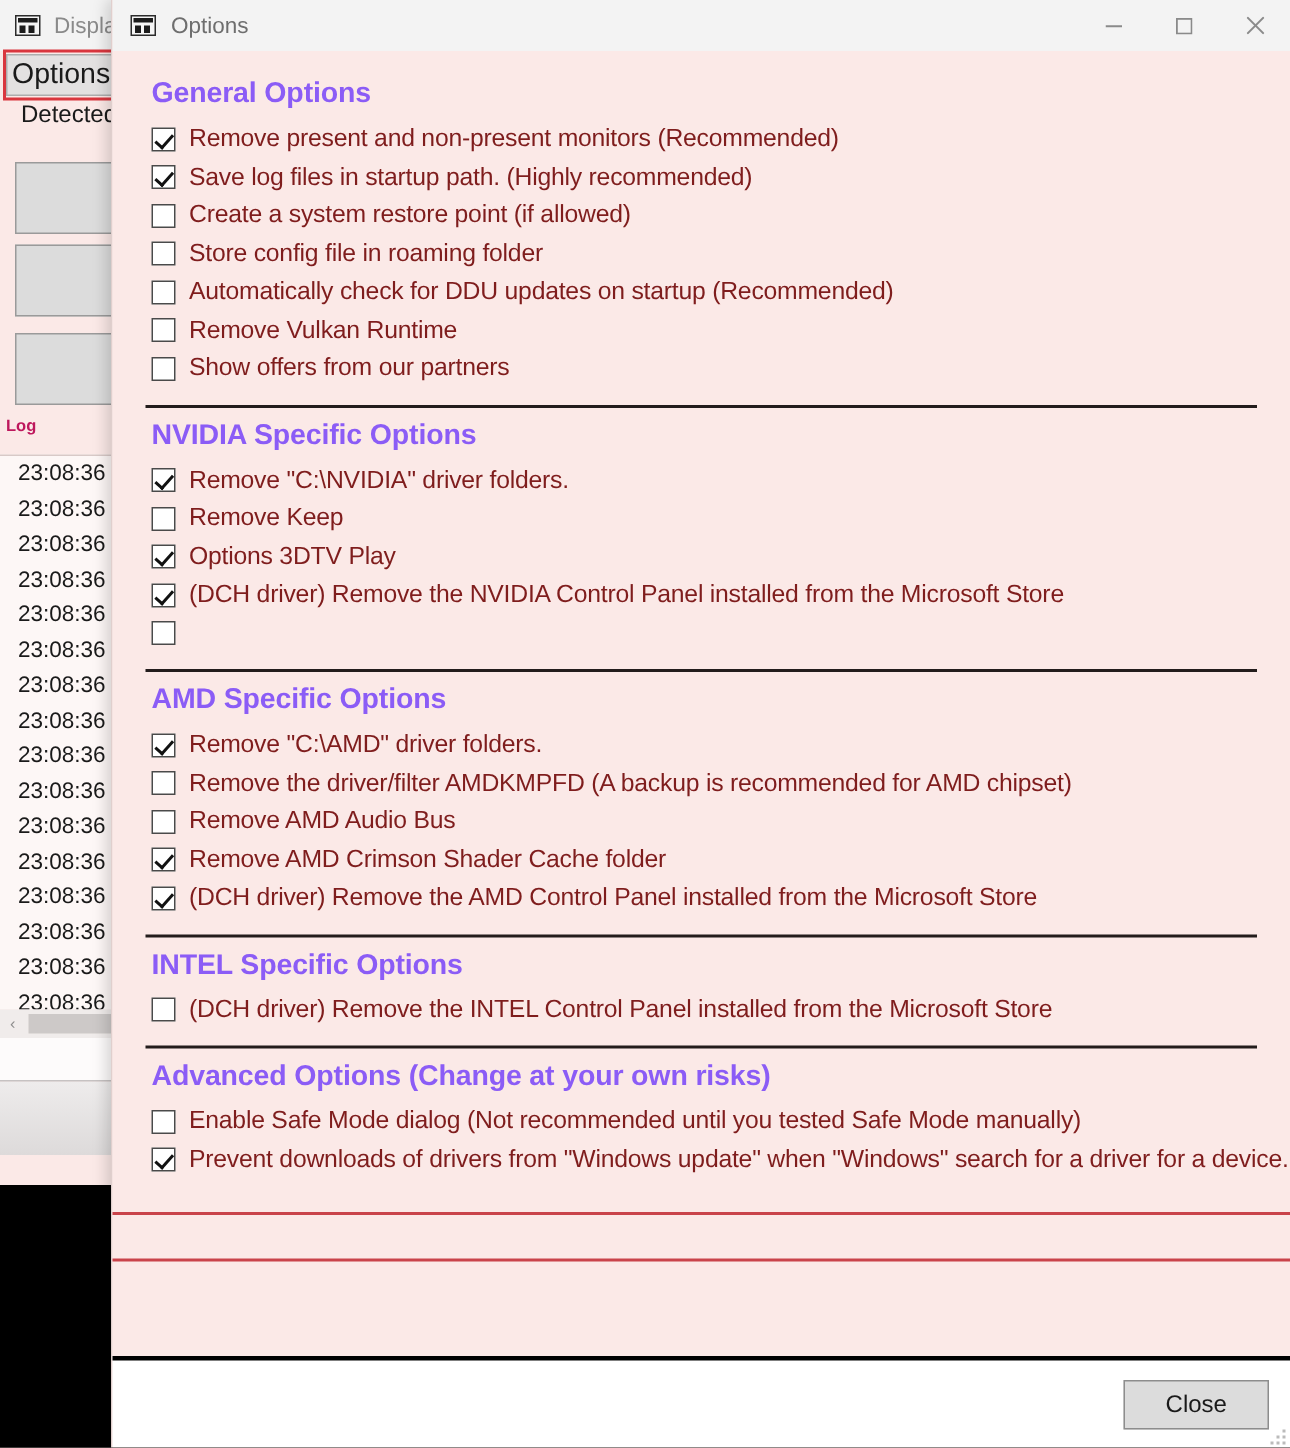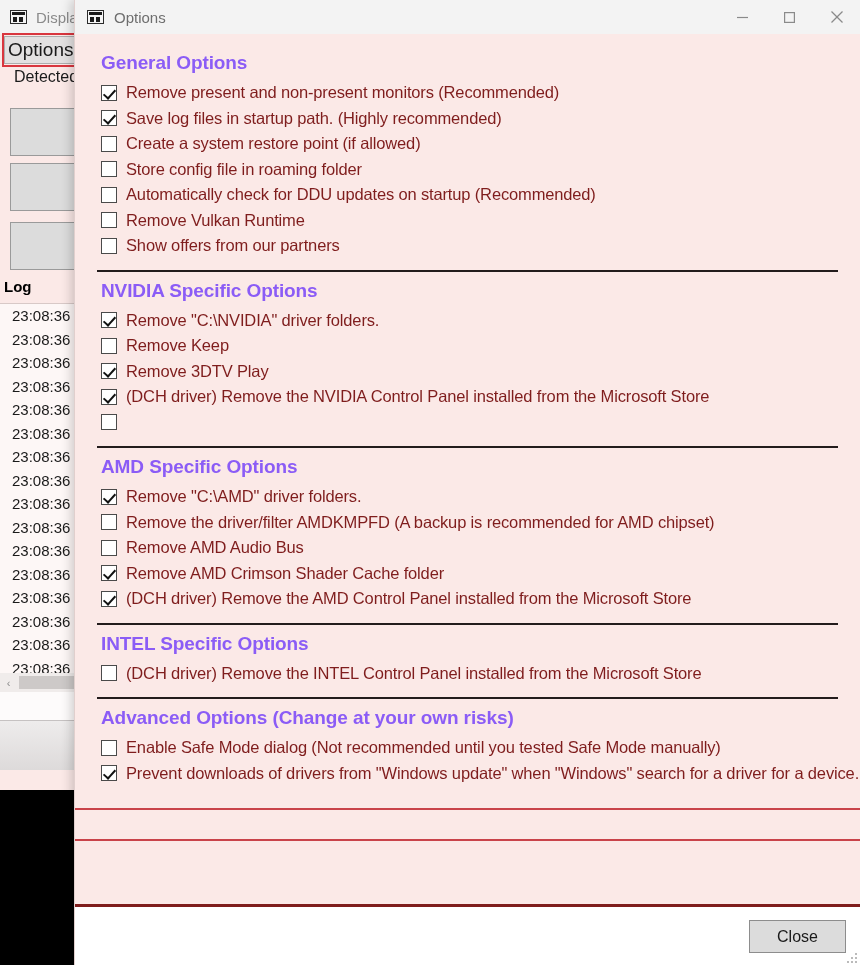--- a/index.html
+++ b/index.html
@@ -68,21 +68,21 @@
     border: 1px solid #9a9a9a;
     font-size: 15px; color: #1a1a1a;
     display: flex; align-items: flex-end; justify-content: flex-end;
     padding: 0 2px 3px 0; white-space: nowrap; overflow: hidden;
   }
   .bg-btn-1 { top: 108px; height: 48px; }
   .bg-btn-2 { top: 163px; height: 48px; }
   .bg-btn-3 { top: 222px; height: 48px; }
   .bg-log-label {
     position: absolute; left: 4px; top: 278px;
-    font-size: 15px; font-weight: bold; color: #000000;
+    font-size: 11px; font-weight: bold; color: #be185d;
   }
   .bg-log-box {
     position: absolute; left: 0; top: 303px;
     width: 228px; height: 370px;
     background: #fdf7f6;
     border-top: 1px solid #d8c9c7;
     overflow: hidden;
   }
   .bg-log-row {
     font-size: 15px; color: #1a1a1a;
@@ -198,21 +198,21 @@
   }
   .adv-highlight {
     position: absolute; left: 0px; right: 0px;
     border: 2px solid #c9434a;
     pointer-events: none;
   }
 
   .dlg-footer {
     flex: 0 0 61px; height: 61px;
     background: #ffffff;
-    border-top: 3px solid #7f1d1d;
+    border-top: 3px solid #000000;
     position: relative;
   }
   .close-btn {
     position: absolute; right: 14px; top: 13px;
     width: 97px; height: 33px;
     background: #dcdcdc; border: 1px solid #8d8d8d;
     font-size: 16px; color: #1a1a1a;
     display: flex; align-items: center; justify-content: center;
     font-family: "Liberation Sans", sans-serif;
   }
@@ -348,21 +348,21 @@
           <div class="opt-row">
             <span class="cbox checked"></span>
             <span class="opt-label">Remove "C:\NVIDIA" driver folders.</span>
           </div>
           <div class="opt-row">
             <span class="cbox"></span>
             <span class="opt-label">Remove Keep</span>
           </div>
           <div class="opt-row">
             <span class="cbox checked"></span>
-            <span class="opt-label">Remove 3DTV Play</span>
+            <span class="opt-label">Options 3DTV Play</span>
           </div>
           <div class="opt-row">
             <span class="cbox checked"></span>
             <span class="opt-label">(DCH driver) Remove the NVIDIA Control Panel installed from the Microsoft Store</span>
           </div>
           <div class="opt-row">
             <span class="cbox"></span>
           </div>
         </div>
         <div class="divider"></div>

